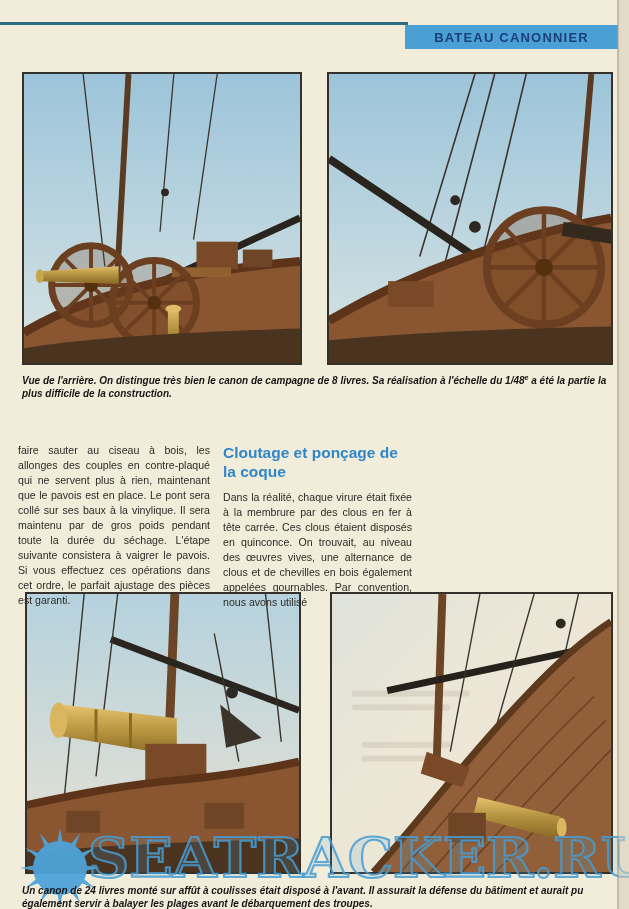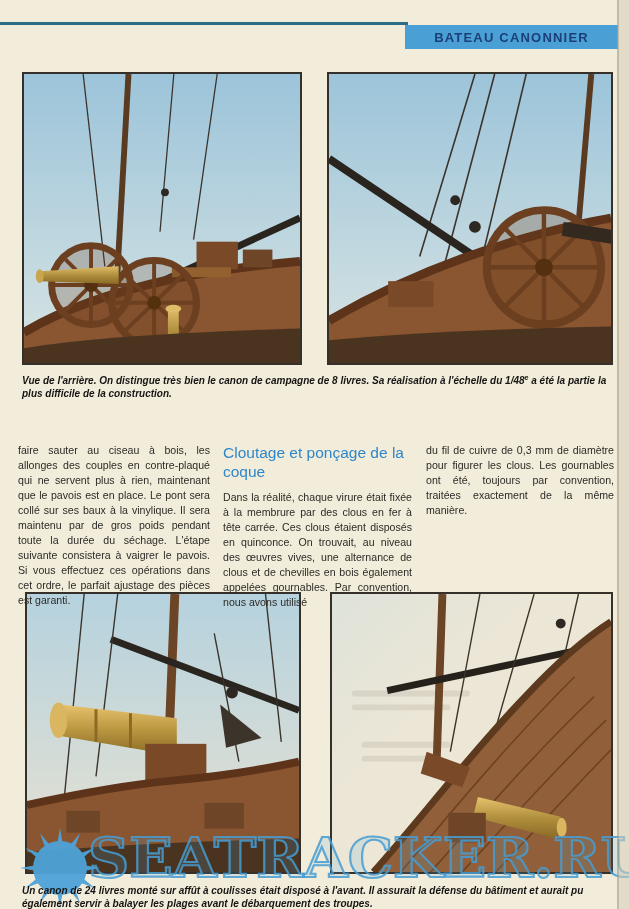--- a/index.html
+++ b/index.html
@@ -44,21 +44,21 @@
   .col{
     top:443px;font-size:10.6px;line-height:15px;color:#2d2b27;
     text-align:justify;z-index:2;
   }
   .col p{margin:0 0 5px 0;}
   .col-1{left:18px;width:192px;}
   .col-2{left:223px;width:189px;}
   .col-3{left:426px;width:188px;}
   .section-heading{
     color:var(--heading-blue,#2f87c9);
-    font-size:15.5px;line-height:19px;font-weight:normal;
+    font-size:15.5px;line-height:19px;font-weight:bold;
     margin:0 0 9px 0;text-align:left;
   }
 
   
   .wm-sun{left:-6px;top:826px;width:132px;height:84px;z-index:5;opacity:.95;}
   .wm-text{
     left:88px;top:830px;width:540px;z-index:7;
     font-family:"DejaVu Serif", serif;font-weight:bold;
     font-size:57px;line-height:60px;white-space:nowrap;
     transform:scaleY(.94);transform-origin:top left;
@@ -165,21 +165,20 @@
 </div>
 
 <div class="abs col col-1">
   <p>faire sauter au ciseau à bois, les allonges des couples en contre-plaqué qui ne servent plus à rien, maintenant que le pavois est en place. Le pont sera collé sur ses baux à la vinylique. Il sera maintenu par de gros poids pendant toute la durée du séchage. L'étape suivante consistera à vaigrer le pavois. Si vous effectuez ces opérations dans cet ordre, le parfait ajustage des pièces est garanti.</p>
 </div>
 <div class="abs col col-2">
   <h2 class="section-heading">Cloutage et ponçage de la coque</h2>
   <p>Dans la réalité, chaque virure était fixée à la membrure par des clous en fer à tête carrée. Ces clous étaient disposés en quinconce. On trouvait, au niveau des œuvres vives, une alternance de clous et de chevilles en bois également appelées gournables. Par convention, nous avons utilisé</p>
 </div>
 <div class="abs col col-3">
-  <p>du fil de cuivre de 0,3 mm de diamètre pour figurer les clous. Les gournables ont été, toujours par convention, traitées exactement de la même manière.</p>
 </div>
 
 <div class="abs photo photo-bl">
   <svg viewBox="0 0 276 282" preserveAspectRatio="none">
     <defs>
       <linearGradient id="skyBL" x1="0" y1="0" x2="0" y2="1">
         <stop offset="0" stop-color="#b5d2de"></stop>
           <stop offset="1" stop-color="#e8e2d2"></stop>
       </linearGradient>
       <linearGradient id="brassBL" x1="0" y1="0" x2="0" y2="1">

